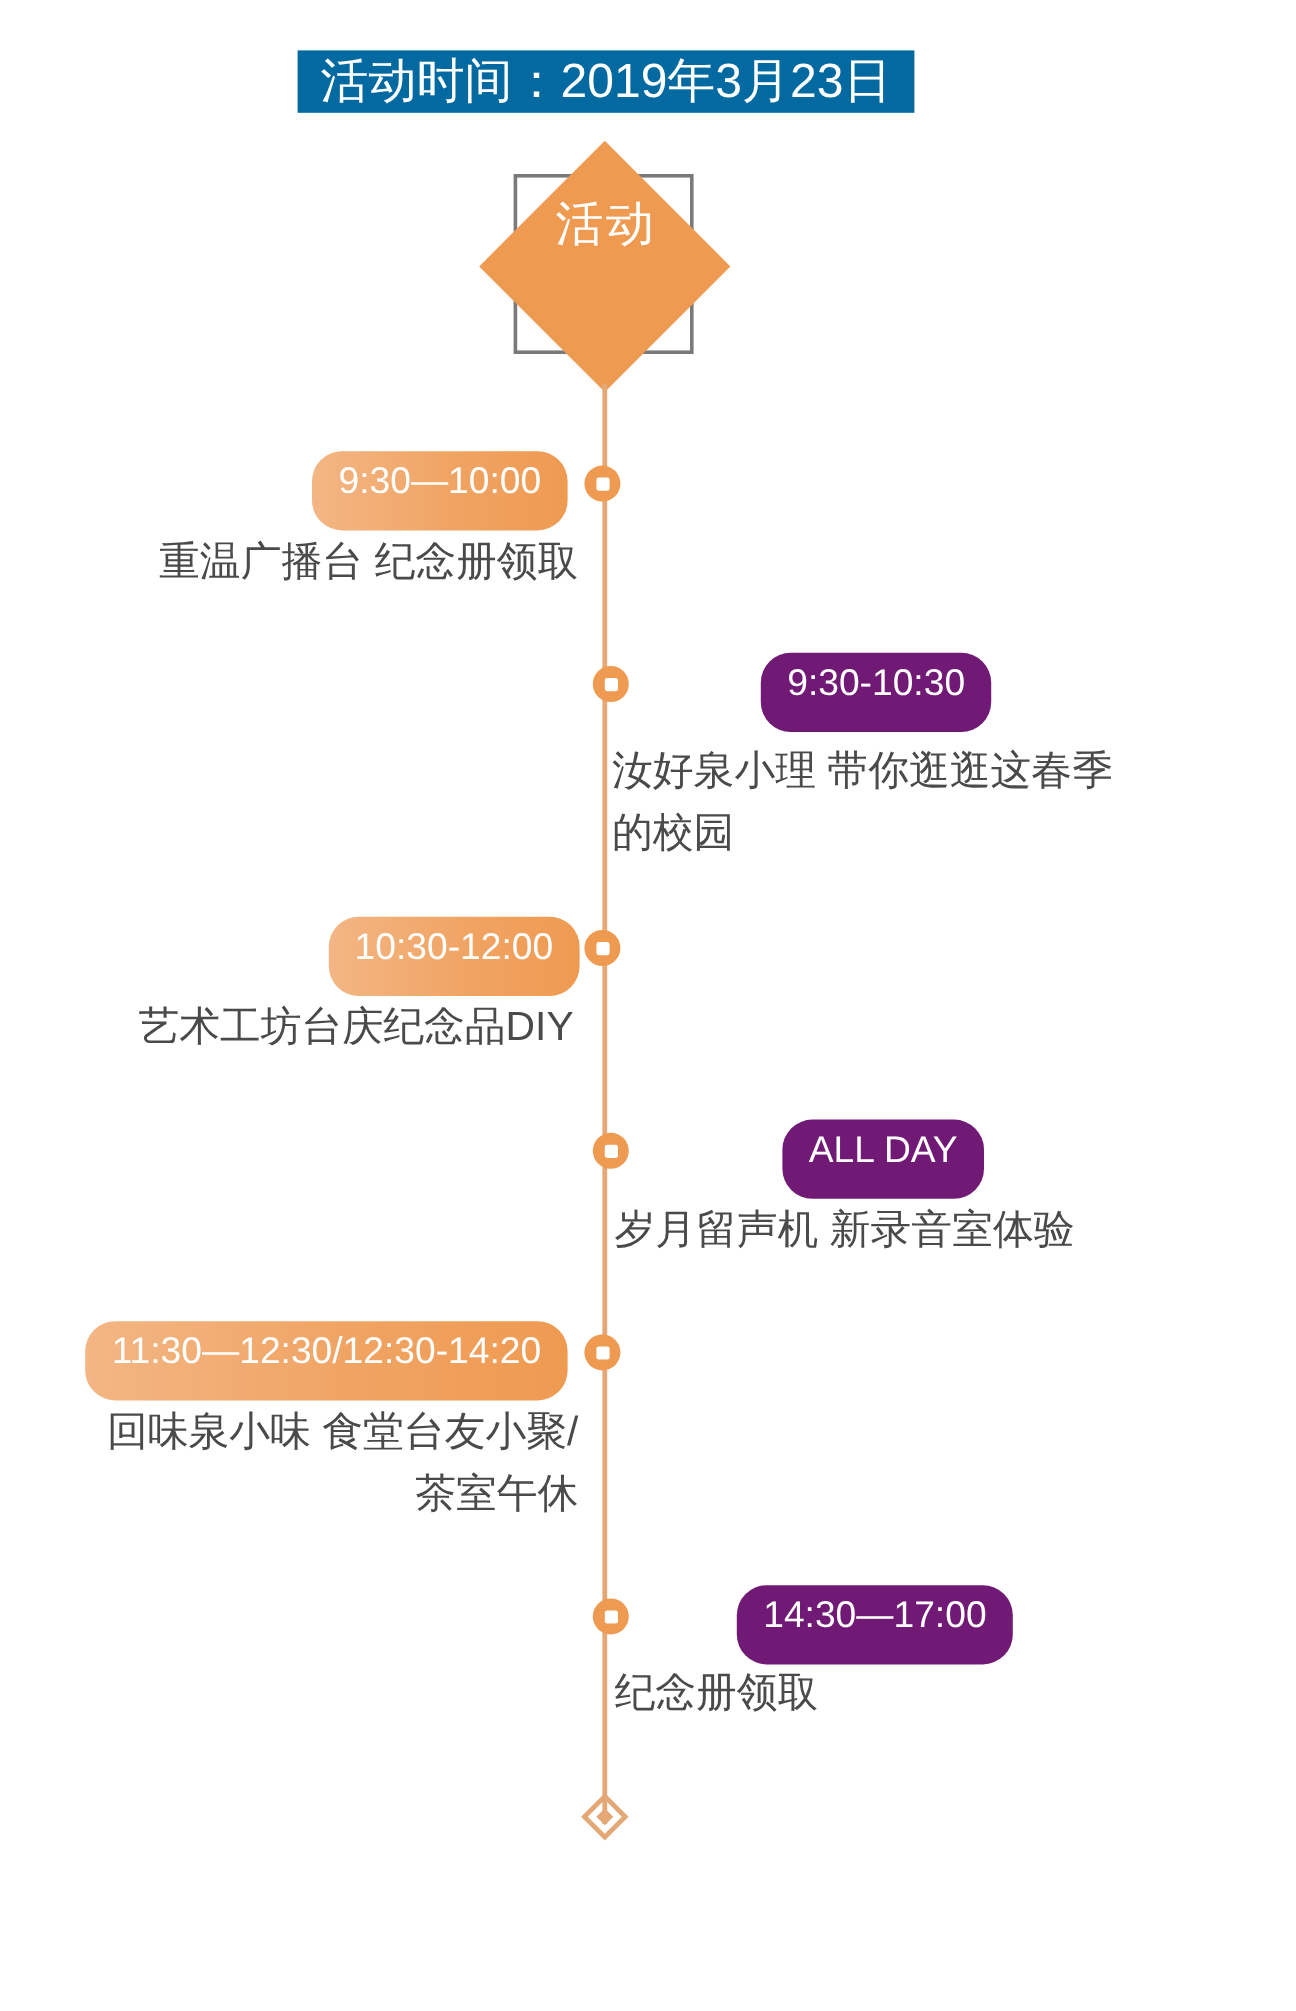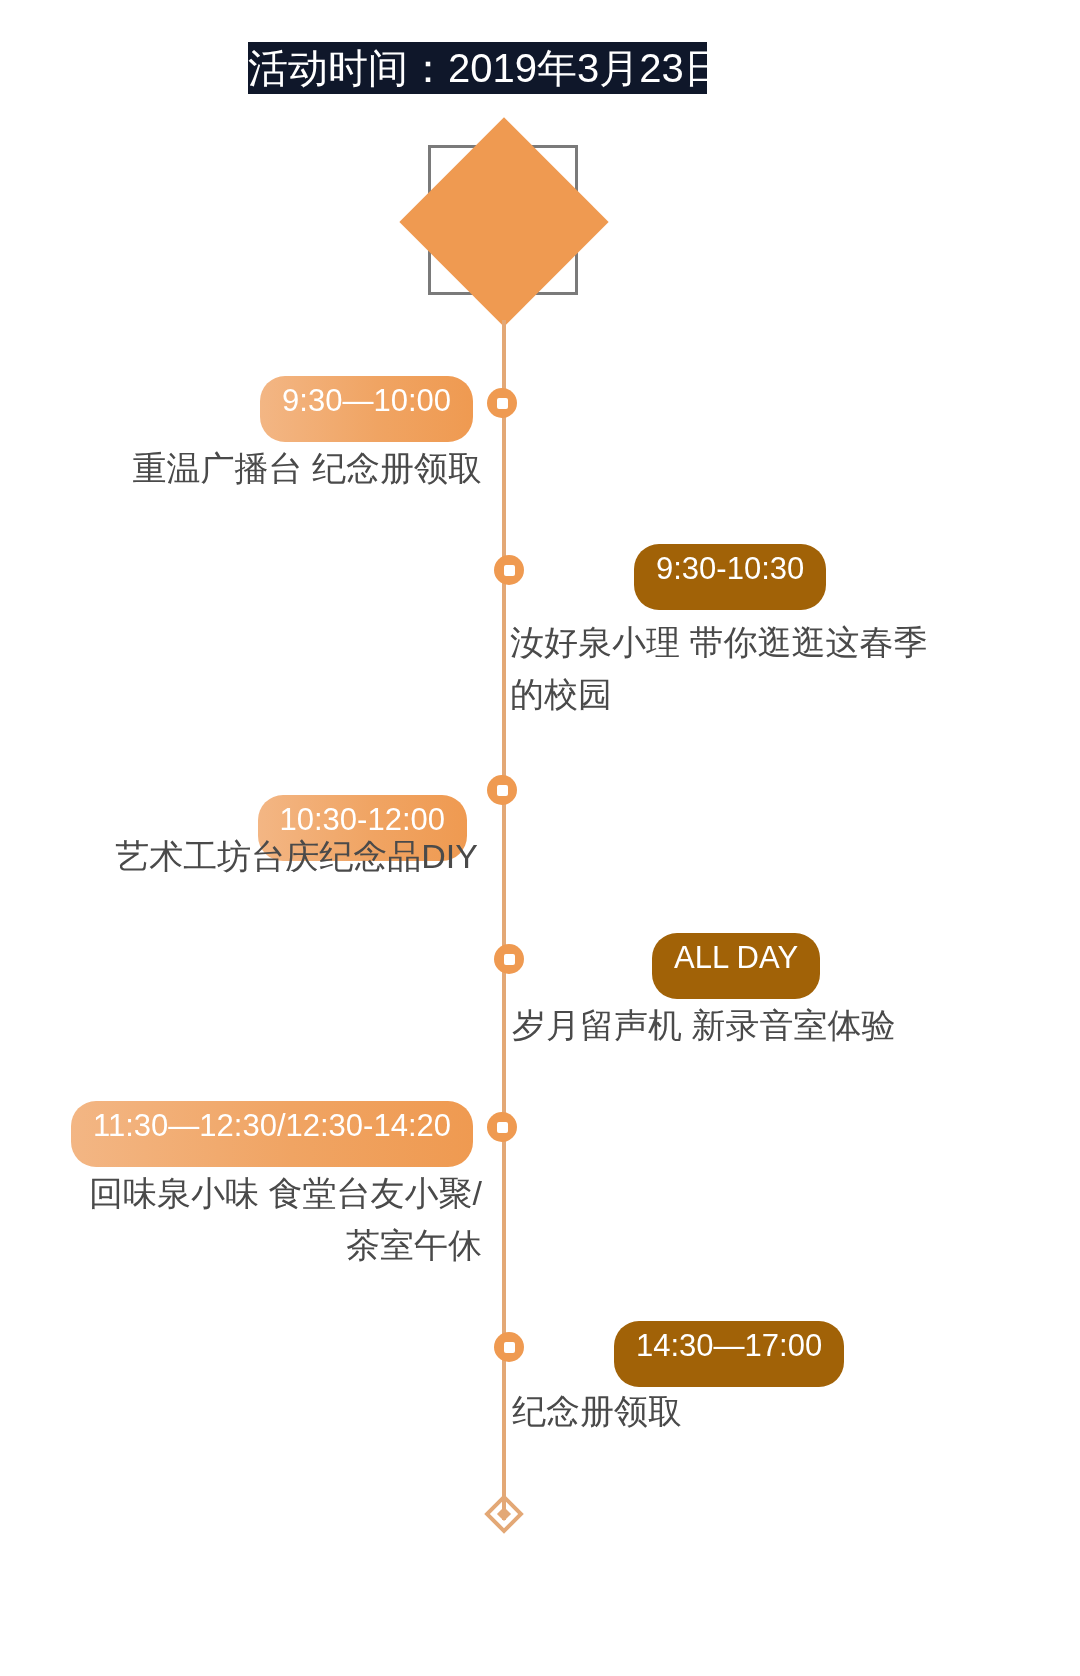--- a/index.html
+++ b/index.html
@@ -18,23 +18,23 @@
     height: 1676px;
     background: #ffffff;
     overflow: hidden;
   }
 
   
   .title-banner {
     position: absolute;
     left: 248px;
     top: 42px;
-    width: 459px;
+    width: 514px;
     height: 52px;
-    background: #0f172a;
+    background: #0369a1;
     color: #ffffff;
     font-size: 40px;
     line-height: 52px;
     text-align: center;
     letter-spacing: 0px;
     white-space: nowrap;
   }
 
   
   .badge-wrap {
@@ -148,21 +148,21 @@
     white-space: nowrap;
     box-sizing: border-box;
     padding: 0 22px;
   }
   
   .pill.left {
     background: linear-gradient(90deg, #f3b684 0%, #f0a463 55%, #ef9a51 100%);
   }
   
   .pill.right {
-    background: #a16207;
+    background: #701a75;
     text-align: center;
   }
 
   .desc {
     position: absolute;
     color: #4a4a4a;
     font-size: 34px;
     line-height: 52px;
     white-space: pre-line;
   }
@@ -175,21 +175,21 @@
   #row1 .pill { right: 607px;  top: 376px; }
   #row1 .desc { right: 598px;  top: 442px; width: 520px; }
 
   
   #row2 .node { left: 494px; top: 555px; }
   #row2 .pill { left: 634px;  top: 544px; }
   #row2 .desc { left: 510px;  top: 616px; width: 455px; }
 
   
   #row3 .node { left: 487px; top: 775px; }
-  #row3 .pill { right: 613px;  top: 764px; margin-top: 31px; }
+  #row3 .pill { right: 597px;  top: 764px; }
   #row3 .desc { right: 602px;  top: 830px; width: 520px; }
 
   
   #row4 .node { left: 494px; top: 944px; }
   #row4 .pill { left: 652px;  top: 933px; }
   #row4 .desc { left: 512px;  top: 999px; width: 455px; }
 
   
   #row5 .node { left: 487px; top: 1112px; }
   #row5 .pill { right: 607px;  top: 1101px; }
@@ -204,20 +204,21 @@
 <body>
 
 <div id="poster">
 
   <div class="title-banner">活动时间：2019年3月23日</div>
 
   <div class="badge-wrap">
     <div class="badge-square"></div>
     <div class="badge-diamond"></div>
     <div class="badge-label">
+      <div>活动</div>
     </div>
   </div>
 
   <div class="spine"></div>
   <div class="spine-cap">
     <div class="outer"></div>
     <div class="inner"></div>
   </div>
 
   <div class="row" id="row1">

